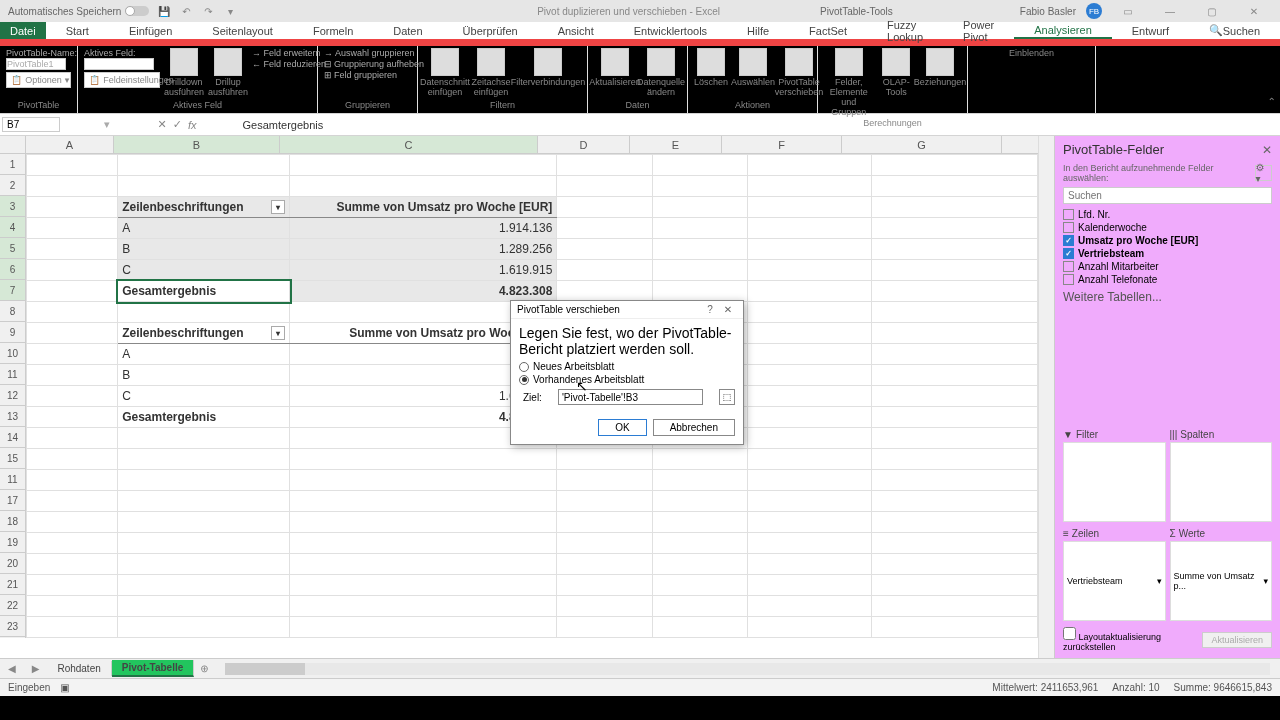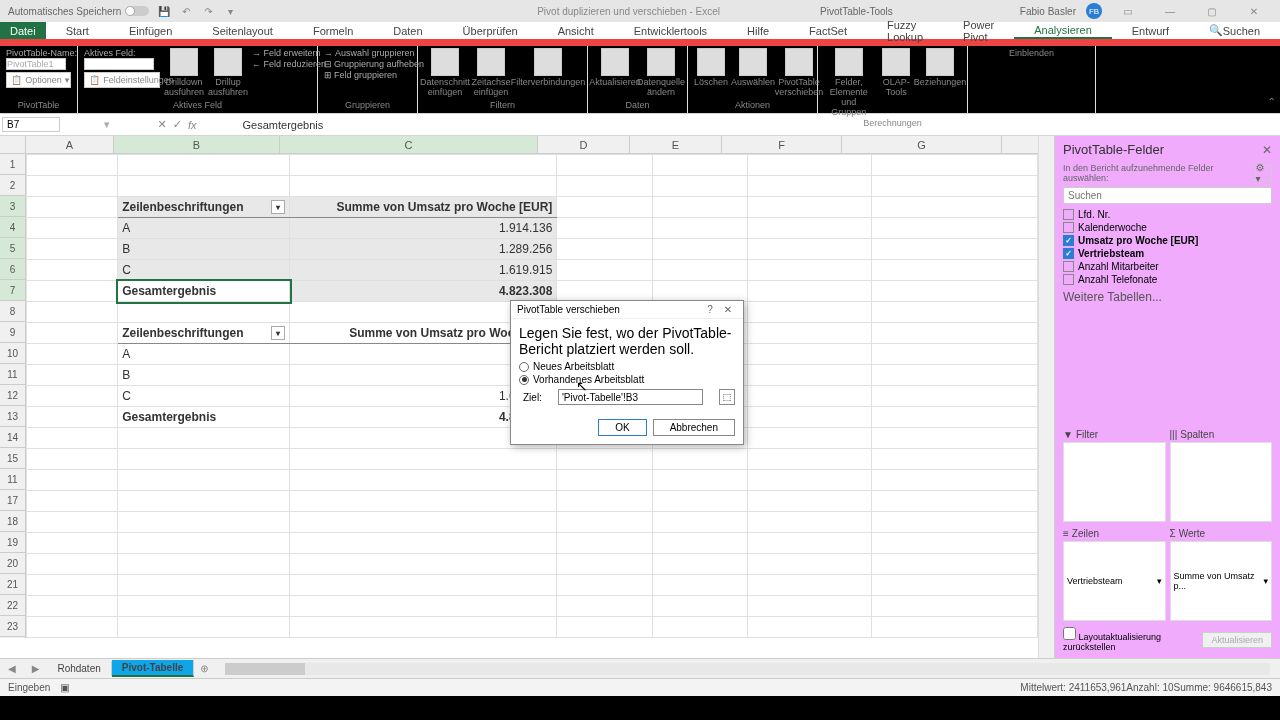--- a/index.html
+++ b/index.html
@@ -68,28 +68,28 @@
 .sel-cell { background: #fff; outline: 2px solid #217346; }
 .filter-btn { float: right; width: 14px; height: 14px; border: 1px solid #aaa; background: #fff; font-size: 8px; display: inline-flex; align-items: center; justify-content: center; }
 
 
 .vscroll { width: 16px; background: #f0f0f0; border-left: 1px solid #ddd; }
 
 
 .sheet-tabs { height: 20px; background: #f0f0f0; display: flex; align-items: center; font-size: 10px; border-top: 1px solid #ccc; }
 .sheet-nav { padding: 0 8px; color: #888; }
 .sheet-tab { padding: 2px 10px; border-right: 1px solid #ccc; color: #444; }
-.sheet-tab.active { background: #0ea5e9; font-weight: bold; border-bottom: 2px solid #217346; }
+.sheet-tab.active { background: #22c55e; font-weight: bold; border-bottom: 2px solid #217346; }
 .add-sheet { padding: 0 6px; color: #888; }
 .hscroll { flex: 1; margin: 0 10px; height: 12px; background: #e8e8e8; position: relative; }
 .hscroll-thumb { position: absolute; left: 0; width: 80px; height: 100%; background: #ccc; }
 
 
 .statusbar { height: 18px; background: #f3f3f3; border-top: 1px solid #ccc; display: flex; align-items: center; font-size: 10px; color: #555; padding: 0 8px; }
-.statusbar-right { margin-left: auto; display: flex; }
+.statusbar-right { margin-left: auto; display: flex; gap: 14px; }
 
 
 .dialog { position: absolute; left: 510px; top: 300px; width: 234px; background: #fff; border: 1px solid #888; box-shadow: 2px 2px 8px rgba(0,0,0,0.3); font-size: 10px; }
 .dialog-title { background: #fff; padding: 3px 6px; display: flex; align-items: center; border-bottom: 1px solid #eee; }
 .dialog-title-text { flex: 1; font-size: 10px; }
 .dialog-help, .dialog-close { width: 18px; text-align: center; color: #666; cursor: pointer; }
 .dialog-body { padding: 6px 8px; }
 .dialog-instruction { font-size: 14px; margin-bottom: 4px; }
 .radio-row { display: flex; align-items: center; gap: 4px; font-size: 10px; margin: 2px 0; }
 .radio { width: 10px; height: 10px; border: 1px solid #666; border-radius: 50%; display: inline-flex; align-items: center; justify-content: center; }

